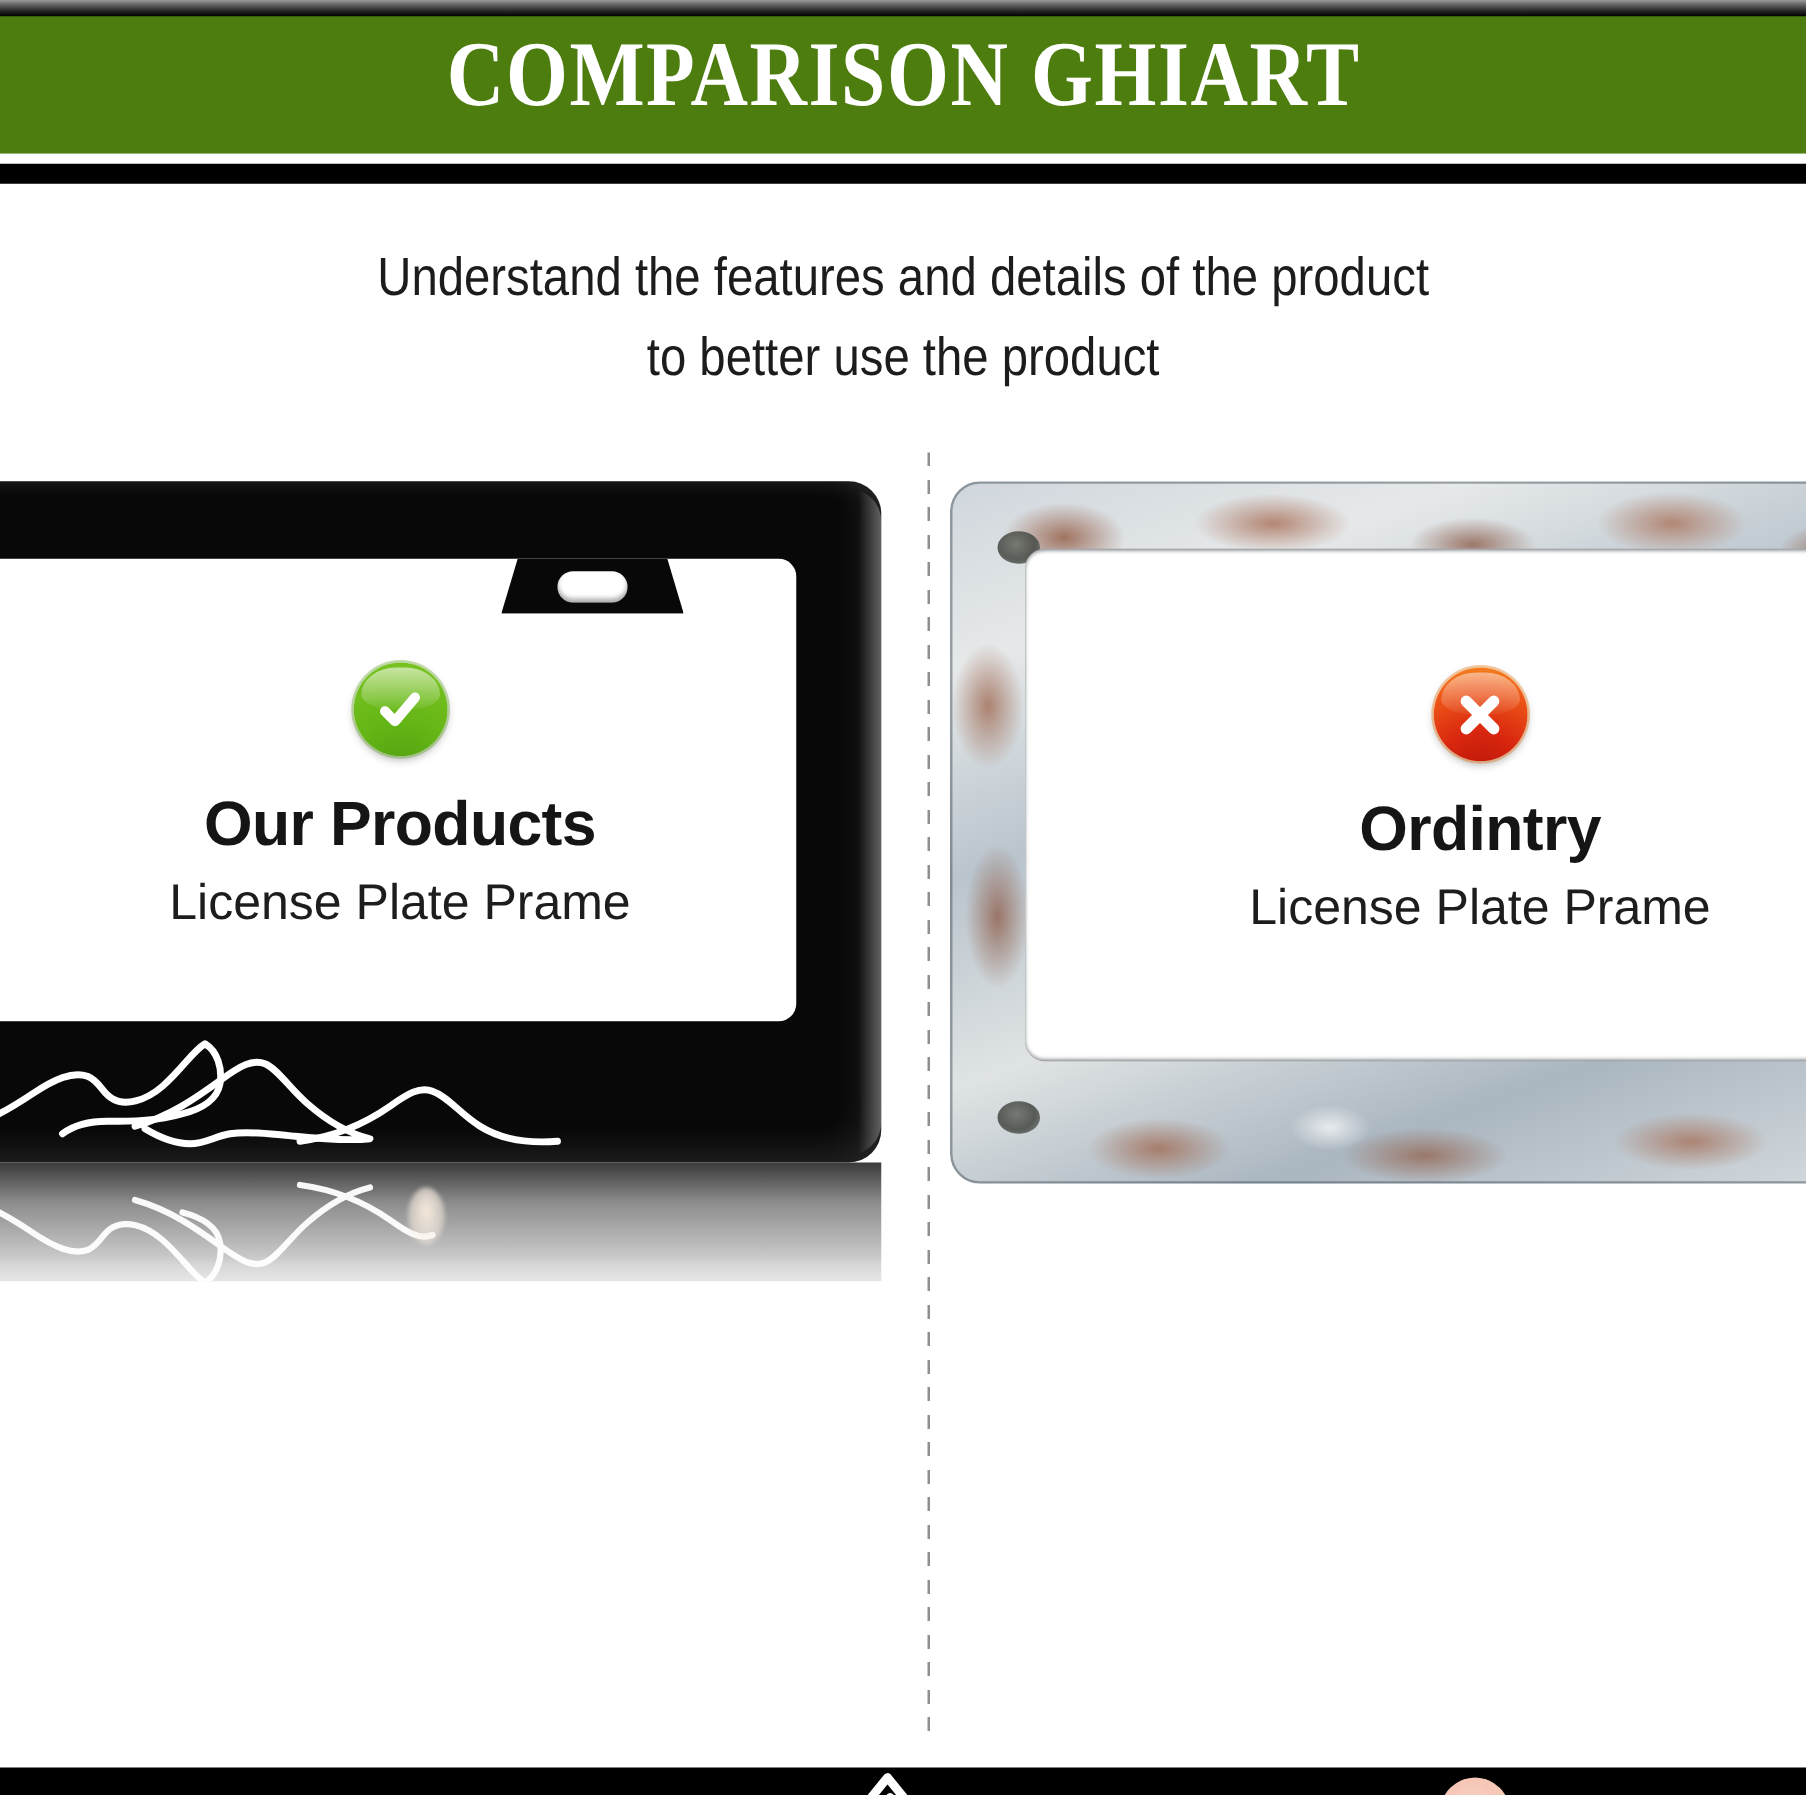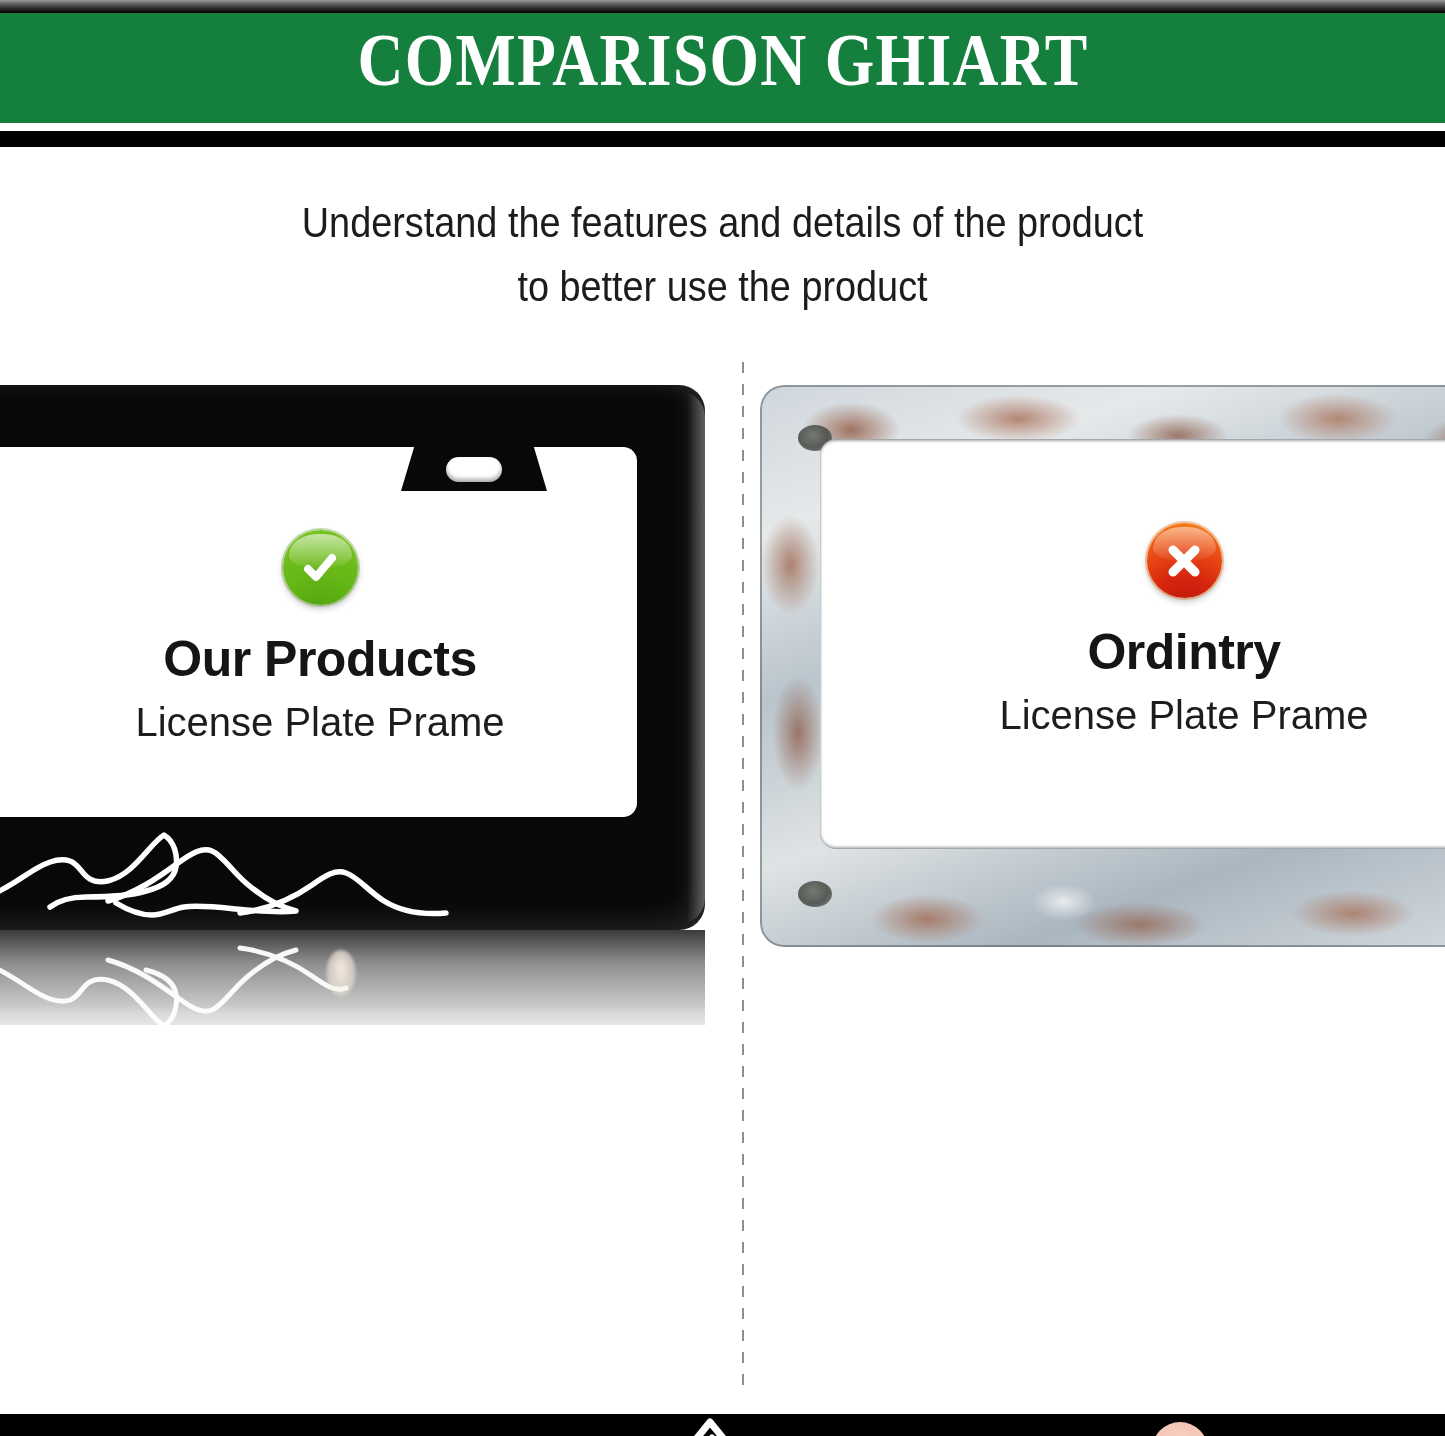--- a/index.html
+++ b/index.html
@@ -9,21 +9,21 @@
     width:1445px; height:1436px;
     position:relative; overflow:hidden;
     font-family:"Liberation Sans", sans-serif;
     -webkit-font-smoothing:antialiased;
   }
 
   
   .header-wrap { position:absolute; left:0; top:0; width:1445px; height:148px; }
   .header-bar {
     position:absolute; left:0; top:0; width:1445px; height:123px;
-    background:#15803d;
+    background:#4d7c0f;
     display:flex; align-items:center; justify-content:center;
   }
   .header-topglow {
     position:absolute; left:0; top:0; width:1445px; height:13px;
     background:linear-gradient(to bottom, #9a9a9a 0%, #6a6a6a 25%, #2a2a2a 65%, #000000 100%);
     pointer-events:none;
   }
   .header-title {
     color:#ffffff;
     font-family:"Liberation Serif", serif;
@@ -161,21 +161,21 @@
     position:absolute; width:34px; height:26px; border-radius:50%;
     background:radial-gradient(ellipse at 45% 40%, #6c6f68 0%, #4a4d48 55%, #7b807a 100%);
     opacity:0.9;
   }
   .screw-tl { left:38px; top:40px; }
   .screw-bl { left:38px; top:496px; }
 
   
   .badge-block { position:absolute; text-align:center; }
   .bl-left  { left:60px;  top:165px; width:520px; }
-  .bl-right { left:180px; top:158px; width:520px; }
+  .bl-right { left:180px; top:169px; width:520px; }
 
   .gloss-icon {
     width:75px; height:75px; border-radius:50%;
     margin:0 auto 28px auto; position:relative;
     display:flex; align-items:center; justify-content:center;
   }
   .gloss-green {
     background:radial-gradient(circle at 50% 120%, #4f9e10 0%, #63b515 42%, #7cc423 100%);
     box-shadow:0 0 0 2px rgba(90,160,20,0.35), 0 3px 7px rgba(0,0,0,0.28);
   }

